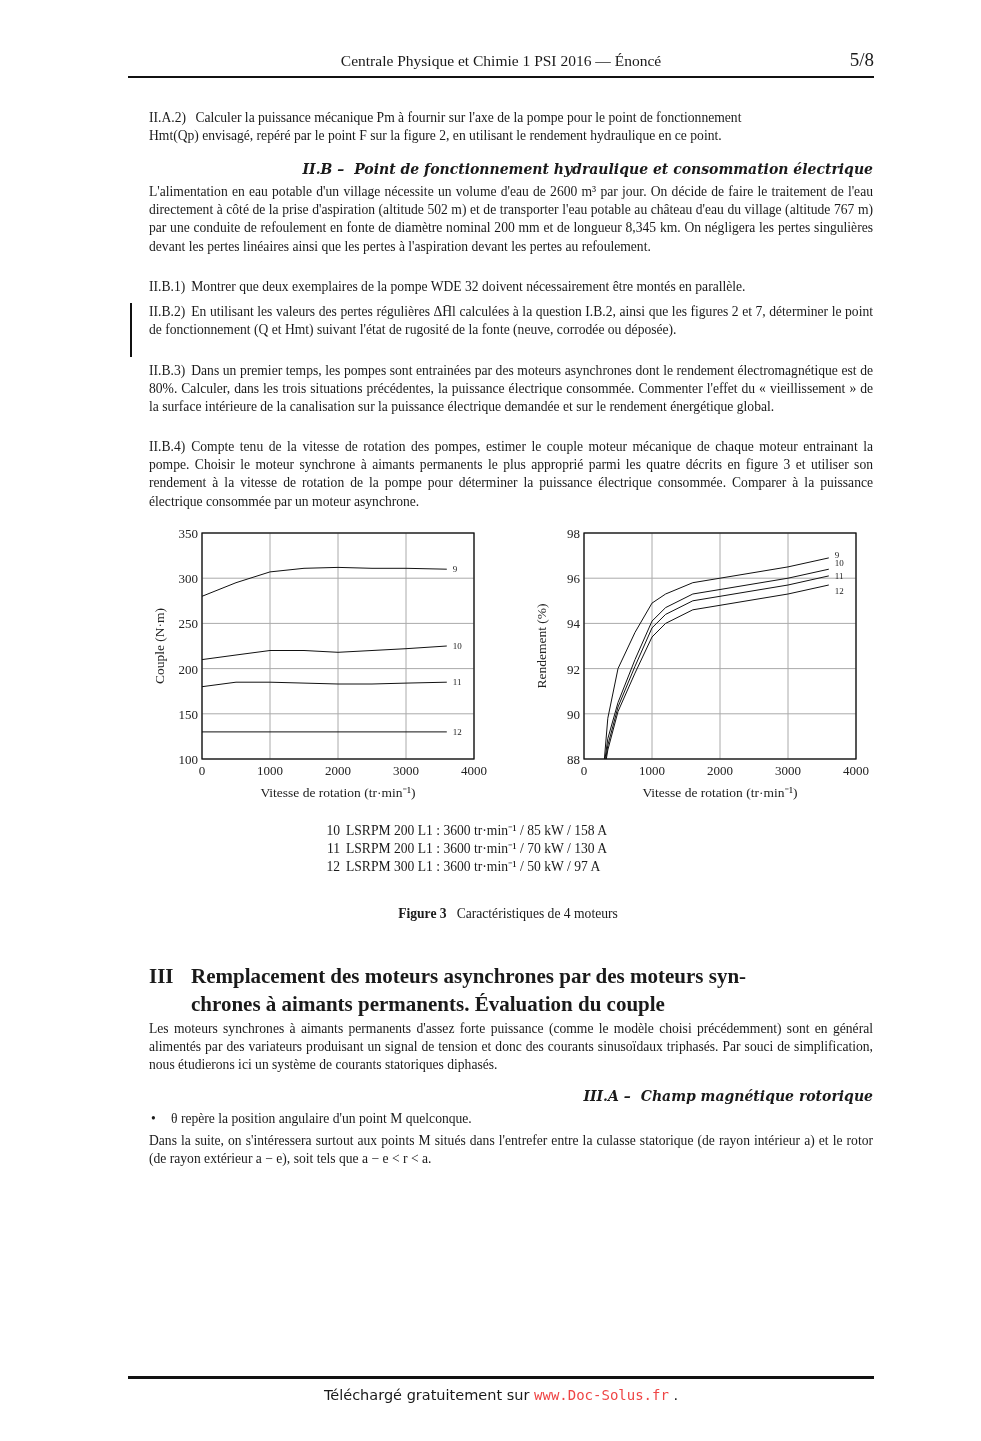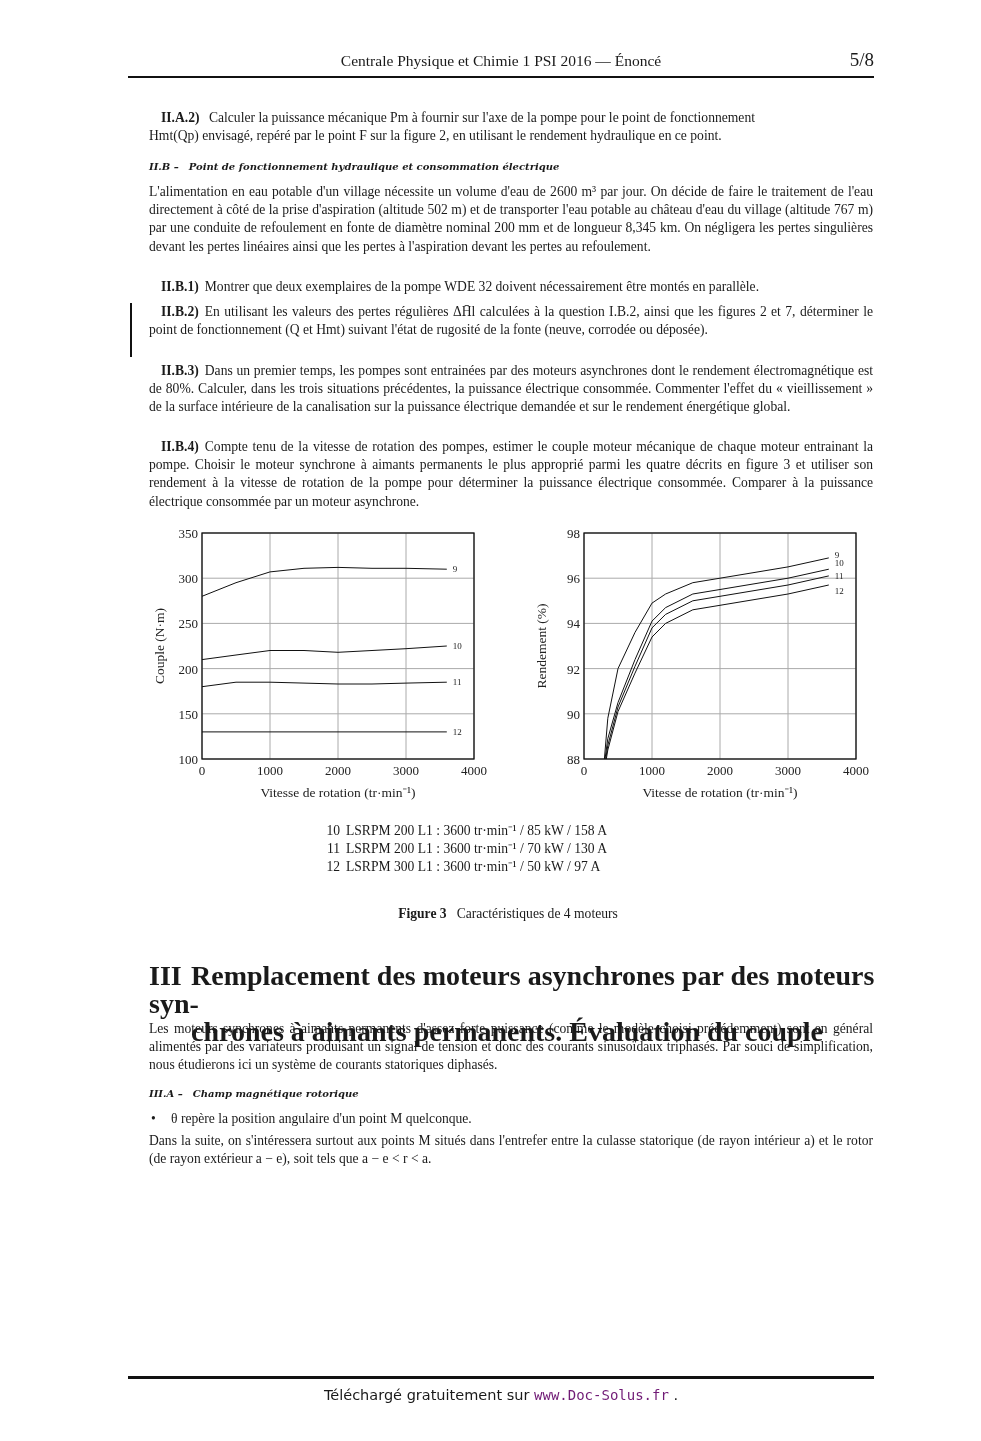--- a/index.html
+++ b/index.html
@@ -3,37 +3,37 @@
 <meta charset="utf-8">
 <style>
   html, body { margin:0; padding:0; background:#ffffff; }
   body { width:981px; height:1441px; position:relative; font-family:"DejaVu Serif","Liberation Serif",serif; color:#1a1a1a; overflow:hidden; }
   .abs { position:absolute; }
   .header-title { left:128px; top:52px; width:746px; text-align:center; font-size:15.5px; font-family:"Liberation Serif",serif; }
   .header-page { right:107px; top:49px; font-size:19px; font-family:"Liberation Serif",serif; }
   .rule-top { left:128px; top:76px; width:746px; height:2px; background:#111; }
   .text { font-family:"Liberation Serif",serif; font-size:13.6px; line-height:18.2px; text-align:justify; }
   .block { left:149px; width:724px; }
-  .q { font-weight:bold; margin-right:6px;margin-left:12px; }
-  .sub { font-style:italic; font-weight:bold; font-size:10px; }
+  .q { font-weight:normal; margin-right:6px; }
+  .sub { font-style:italic; font-weight:bold; font-size:14px;text-align:right; }
   .sub .t { margin-left:10px; }
   .margin-bar { left:130px; top:303px; width:2px; height:54px; background:#111; }
   .chart svg text { font-family:"Liberation Serif",serif; fill:#222; }
   .legend { left:300px; top:822px; font-family:"Liberation Serif",serif; font-size:13.6px; line-height:18px; }
   .legend .num { display:inline-block; width:40px; text-align:right; margin-right:6px; }
   .caption { left:128px; top:906px; width:760px; text-align:center; font-family:"Liberation Serif",serif; font-size:13.6px; }
   .caption b { margin-right:10px; }
-  .h1 { left:149px; top:962px; width:730px; font-family:"Liberation Serif",serif; font-weight:bold; font-size:28px; line-height:28px; }
+  .h1 { left:149px; top:962px; width:730px; font-family:"Liberation Serif",serif; font-weight:bold; font-size:21px; line-height:28px; }
   .h1 .num { display:inline-block; width:42px; }
   .h1 .l2 { padding-left:42px; }
   .bullet { padding-left:22px; position:relative; }
   .bullet::before { content:"•"; position:absolute; left:2px; }
   .rule-bottom { left:128px; top:1376px; width:746px; height:3px; background:#111; }
   .footer { left:128px; top:1387px; width:746px; text-align:center; font-family:"DejaVu Sans",sans-serif; font-size:14.5px; }
-  .footer .link { font-family:"DejaVu Sans Mono","Liberation Mono",monospace; color:#701a75; font-size:14px; }
+  .footer .link { font-family:"DejaVu Sans Mono","Liberation Mono",monospace; color:#ef4444; font-size:14px; }
 </style>
 </head>
 <body>
 
 <div class="abs header-title">Centrale Physique et Chimie 1 PSI 2016 — Énoncé</div>
 <div class="abs header-page">5/8</div>
 <div class="abs rule-top"></div>
 
 <div class="abs block text" style="top:109px;">
   <span class="q">II.A.2)</span>

